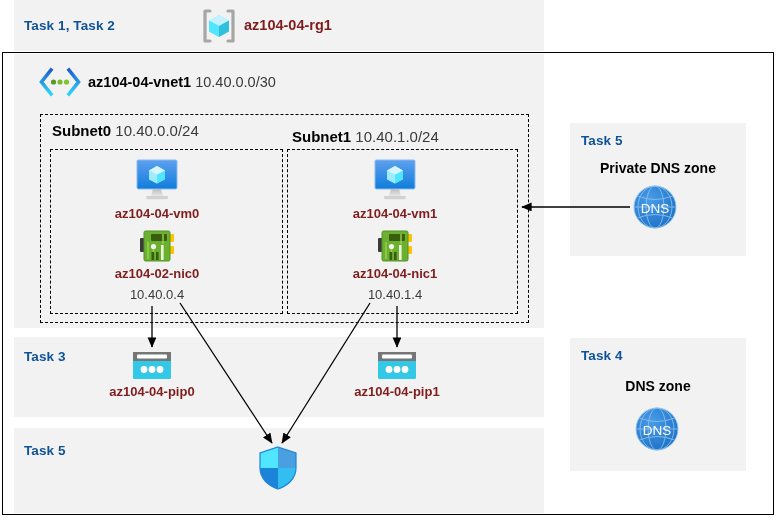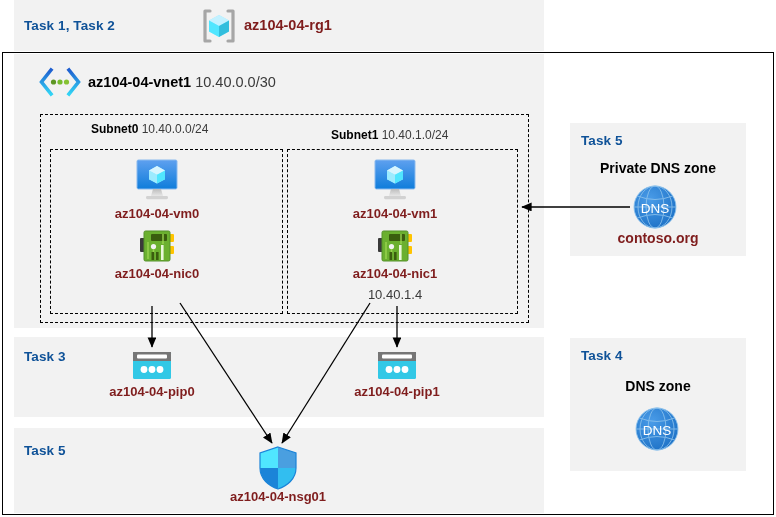--- a/index.html
+++ b/index.html
@@ -49,22 +49,21 @@
   }
   .title-row {
     white-space: nowrap;
     font-size: 14.5px;
     color: #000;
   }
   .title-row b { font-weight: bold; }
   .title-row span.plain { font-weight: normal; color: #3a3a3a; }
   .subnet-title {
     white-space: nowrap;
-    font-size: 12px;
-    margin-left: 39px;
+    font-size: 15px;
   }
   .subnet-title b { font-weight: bold; color:#000; }
   .subnet-title span.plain { font-weight: normal; color:#3a3a3a; }
   .zone-title {
     font-weight: bold;
     font-size: 14px;
     text-align: center;
     white-space: nowrap;
     color: #000;
   }
@@ -158,21 +157,22 @@
       <rect x="13" y="6" width="16" height="7" rx="1" fill="#3a5d0e"></rect>
       <circle cx="15.5" cy="18.5" r="2.6" fill="#f2f2f2"></circle>
       <path d="M15.5 21 L15.5 25" stroke="#9ad44f" stroke-width="1.6" fill="none"></path>
       <rect x="13.5" y="24" width="2.6" height="8" fill="#3a5d0e"></rect>
       <rect x="18" y="24" width="2.6" height="8" fill="#3a5d0e"></rect>
       <rect x="23" y="17" width="2.6" height="15" fill="#eaf7da"></rect>
       <path d="M25 6 L25 16" stroke="#9ad44f" stroke-width="1.4" fill="none"></path>
       <path d="M10 14 L10 31" stroke="#9ad44f" stroke-width="1.4" fill="none"></path>
     </svg>
   </div>
-  <div class="abs node-label" style="left:82px; top:266px; width:150px;">az104-04-nic0</div>
+  <div class="abs node-label" style="left:82px; top:266px; width:150px;">az104-02-nic0</div>
+  <div class="abs sub-label" style="left:82px; top:287px; width:150px;">10.40.0.4</div>
 
   <div class="abs subnet-title" style="left:292px; top:128px;">
     <b>Subnet1</b><span>&nbsp;</span><span class="plain">10.40.1.0/24</span>
   </div>
   <div class="abs dashed-box" style="left:287px; top:149px; width:231px; height:165px;"></div>
 
   <div class="abs" style="left:372px; top:157px; width:46px; height:46px;">
     <svg width="46" height="46" viewBox="0 0 46 46">
       <defs>
         <linearGradient id="vmg1" x1="0" y1="0" x2="0" y2="1">
@@ -255,21 +255,20 @@
       </defs>
       <g clip-path="url(#shieldclip)">
         <rect x="0" y="0" width="20" height="22" fill="#50e6ff"></rect>
         <rect x="20" y="0" width="20" height="22" fill="#4a9fe0"></rect>
         <rect x="0" y="22" width="20" height="22" fill="#1b84d8"></rect>
         <rect x="20" y="22" width="20" height="22" fill="#32bef0"></rect>
       </g>
       <path d="M20 1 L38 7 L38 22 C38 33 29 40 20 43 C11 40 2 33 2 22 L2 7 Z" fill="none" stroke="#1b84d8" stroke-width="1.2"></path>
     </svg>
   </div>
-  <div class="abs node-label" style="left:203px; top:489px; width:150px;">az104-04-nsg01</div>
 
   <div class="abs gray-panel" style="left:570px; top:123px; width:176px; height:133px;"></div>
   <div class="abs task-label" style="left:581px; top:133px;">Task 5</div>
   <div class="abs zone-title" style="left:570px; top:160px; width:176px;">Private DNS zone</div>
 
   <div class="abs" style="left:632px; top:184px; width:46px; height:46px;">
     <svg width="46" height="46" viewBox="0 0 46 46">
       <defs>
         <radialGradient id="dnsg5" cx="38%" cy="32%" r="78%">
           <stop offset="0%" stop-color="#4a9ce8"></stop>
@@ -281,21 +280,20 @@
         <circle cx="23" cy="23" r="21"></circle>
         <ellipse cx="23" cy="23" rx="9" ry="21"></ellipse>
         <ellipse cx="23" cy="23" rx="17" ry="21"></ellipse>
         <line x1="2" y1="23" x2="44" y2="23"></line>
         <path d="M5.5 12 Q23 19 40.5 12"></path>
         <path d="M5.5 34 Q23 27 40.5 34"></path>
       </g>
       <text x="23" y="28.5" font-family="'Liberation Sans', sans-serif" font-size="13.5" fill="#ffffff" text-anchor="middle">DNS</text>
     </svg>
   </div>
-  <div class="abs node-label" style="left:570px; top:230px; width:176px; font-size:14px;">contoso.org</div>
 
   <div class="abs gray-panel" style="left:570px; top:338px; width:176px; height:133px;"></div>
   <div class="abs task-label" style="left:581px; top:348px;">Task 4</div>
   <div class="abs zone-title" style="left:570px; top:378px; width:176px;">DNS zone</div>
 
   <div class="abs" style="left:634px; top:406px; width:46px; height:46px;">
     <svg width="46" height="46" viewBox="0 0 46 46">
       <defs>
         <radialGradient id="dnsg6" cx="38%" cy="32%" r="78%">
           <stop offset="0%" stop-color="#4a9ce8"></stop>

